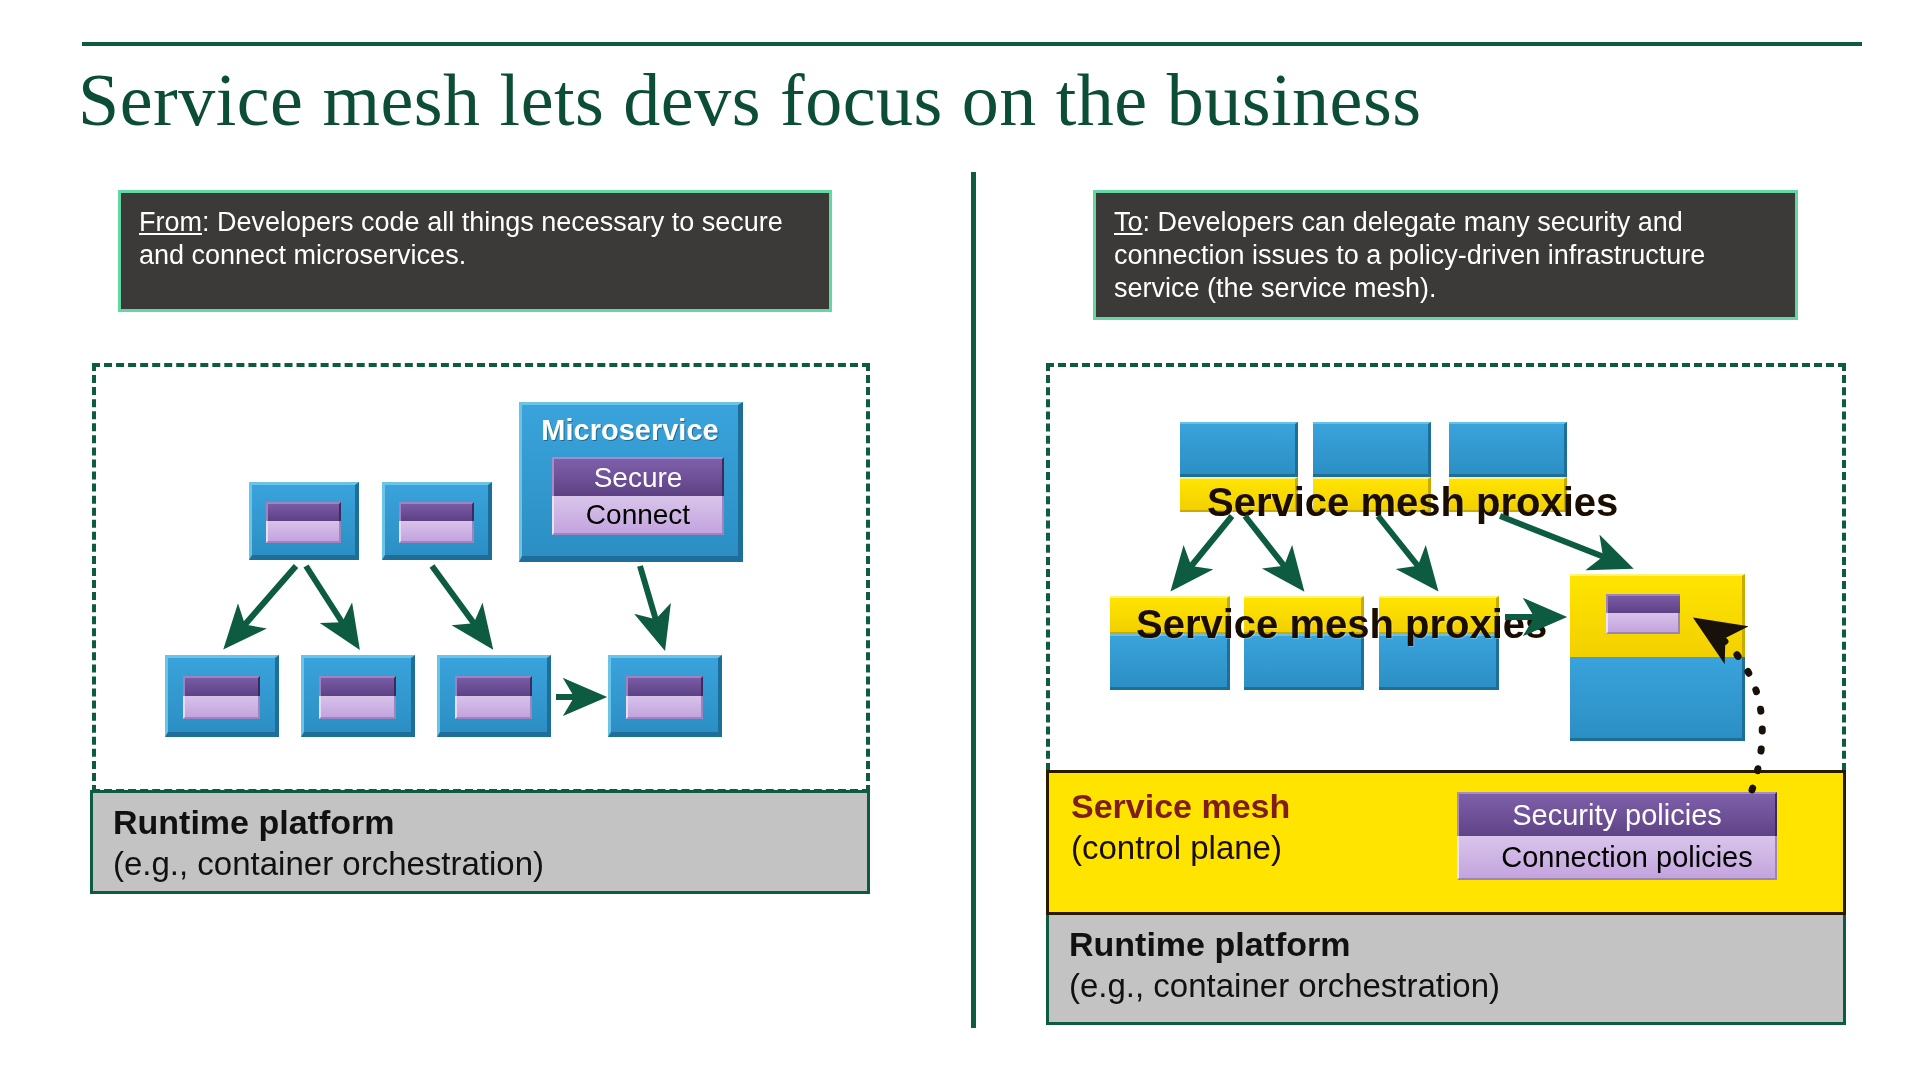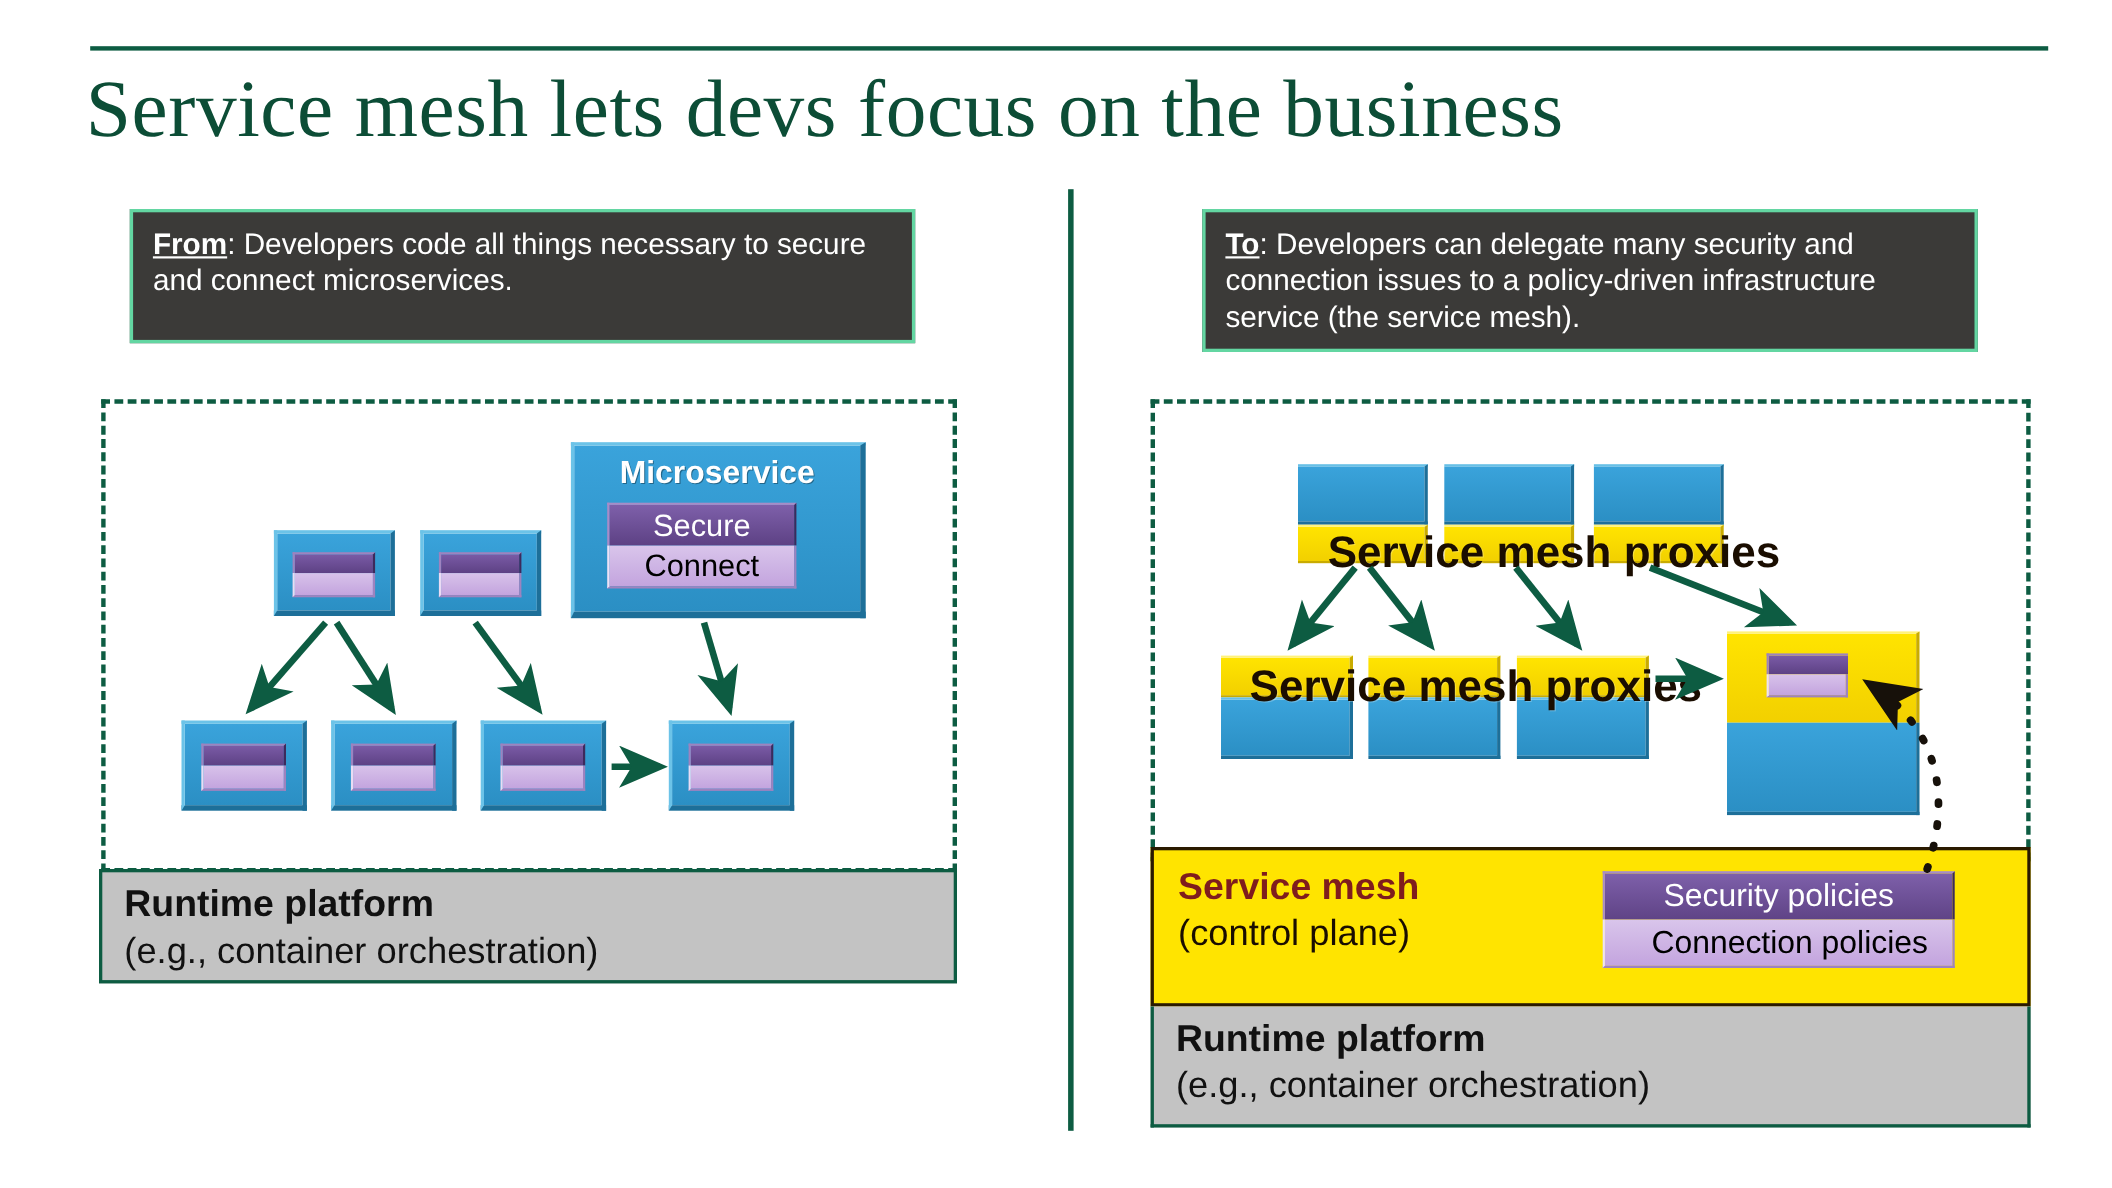--- a/index.html
+++ b/index.html
@@ -23,21 +23,21 @@
 
   
   .divider{position:absolute;left:971px;top:172px;width:5px;height:856px;background:#0d5c42;}
 
   
   .callout{
     position:absolute;background:#3b3a38;border:3px solid #63d6a2;
     color:#ffffff;box-sizing:border-box;
     font-size:27px;line-height:1.22;padding:13px 16px 13px 18px;
   }
-  .callout b{font-weight:bold;text-decoration:underline;}
+  .callout b{font-weight:normal;text-decoration:underline;}
   #callout-left{left:118px;top:190px;width:714px;height:122px;}
   #callout-right{left:1093px;top:190px;width:705px;height:130px;}
 
   
   .dashed{
     position:absolute;border:4px dashed #0d5c42;box-sizing:border-box;background:transparent;
   }
   #dash-left{left:92px;top:363px;width:778px;height:430px;}
   #dash-right{left:1046px;top:363px;width:800px;height:420px;}
 
@@ -55,21 +55,21 @@
     border-right:2px solid #3d2a5c;
   }
   .bar-light{
     background:linear-gradient(#d8c2ea,#c3a4de);
     border-left:2px solid #e9dcf4;border-bottom:2px solid #9d83bf;
     border-right:2px solid #9d83bf;
   }
 
   
   #micro-box{
-    position:absolute;left:519px;top:402px;width:268px;height:160px;
+    position:absolute;left:519px;top:402px;width:224px;height:160px;
     background:linear-gradient(#3aa3db,#2b8fc4);
     border-top:3px solid #6cc3e8;border-left:3px solid #6cc3e8;
     border-right:5px solid #1d6f99;border-bottom:6px solid #1d6f99;
     box-sizing:border-box;
   }
   #micro-title{
     position:absolute;left:0;top:9px;width:100%;text-align:center;
     color:#ffffff;font-size:29px;font-weight:bold;
     text-shadow:1px 1px 0 rgba(0,0,0,.35);
   }

